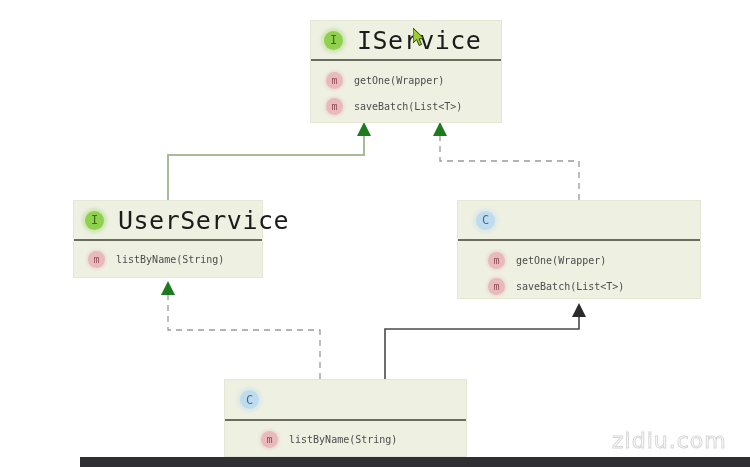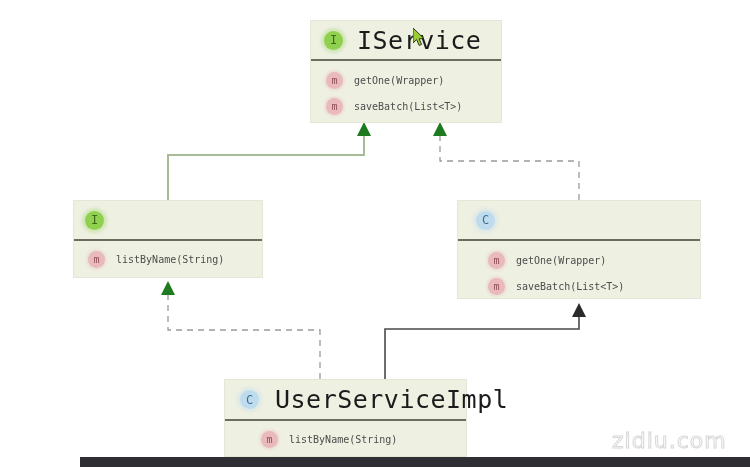--- a/index.html
+++ b/index.html
@@ -195,20 +195,21 @@
       <div class="uml-row">
         <span class="ico ico-method">m</span>
         <span class="member-text">saveBatch(List&lt;T&gt;)</span>
       </div>
     </div>
   </div>
 
   <div class="uml-box" id="box-userservice">
     <div class="uml-header">
       <span class="ico ico-interface">I</span>
+      <span class="cls-title">UserService</span>
     </div>
     <div class="uml-body">
       <div class="uml-row">
         <span class="ico ico-method">m</span>
         <span class="member-text">listByName(String)</span>
       </div>
     </div>
   </div>
 
   <div class="uml-box" id="box-serviceimpl">
@@ -223,21 +224,20 @@
       <div class="uml-row">
         <span class="ico ico-method">m</span>
         <span class="member-text">saveBatch(List&lt;T&gt;)</span>
       </div>
     </div>
   </div>
 
   <div class="uml-box" id="box-userserviceimpl">
     <div class="uml-header">
       <span class="ico ico-class">C</span>
-      <span class="cls-title">UserServiceImpl</span>
     </div>
     <div class="uml-body">
       <div class="uml-row">
         <span class="ico ico-method">m</span>
         <span class="member-text">listByName(String)</span>
       </div>
     </div>
   </div>
 
   <div id="watermark">zidiu.com</div>

